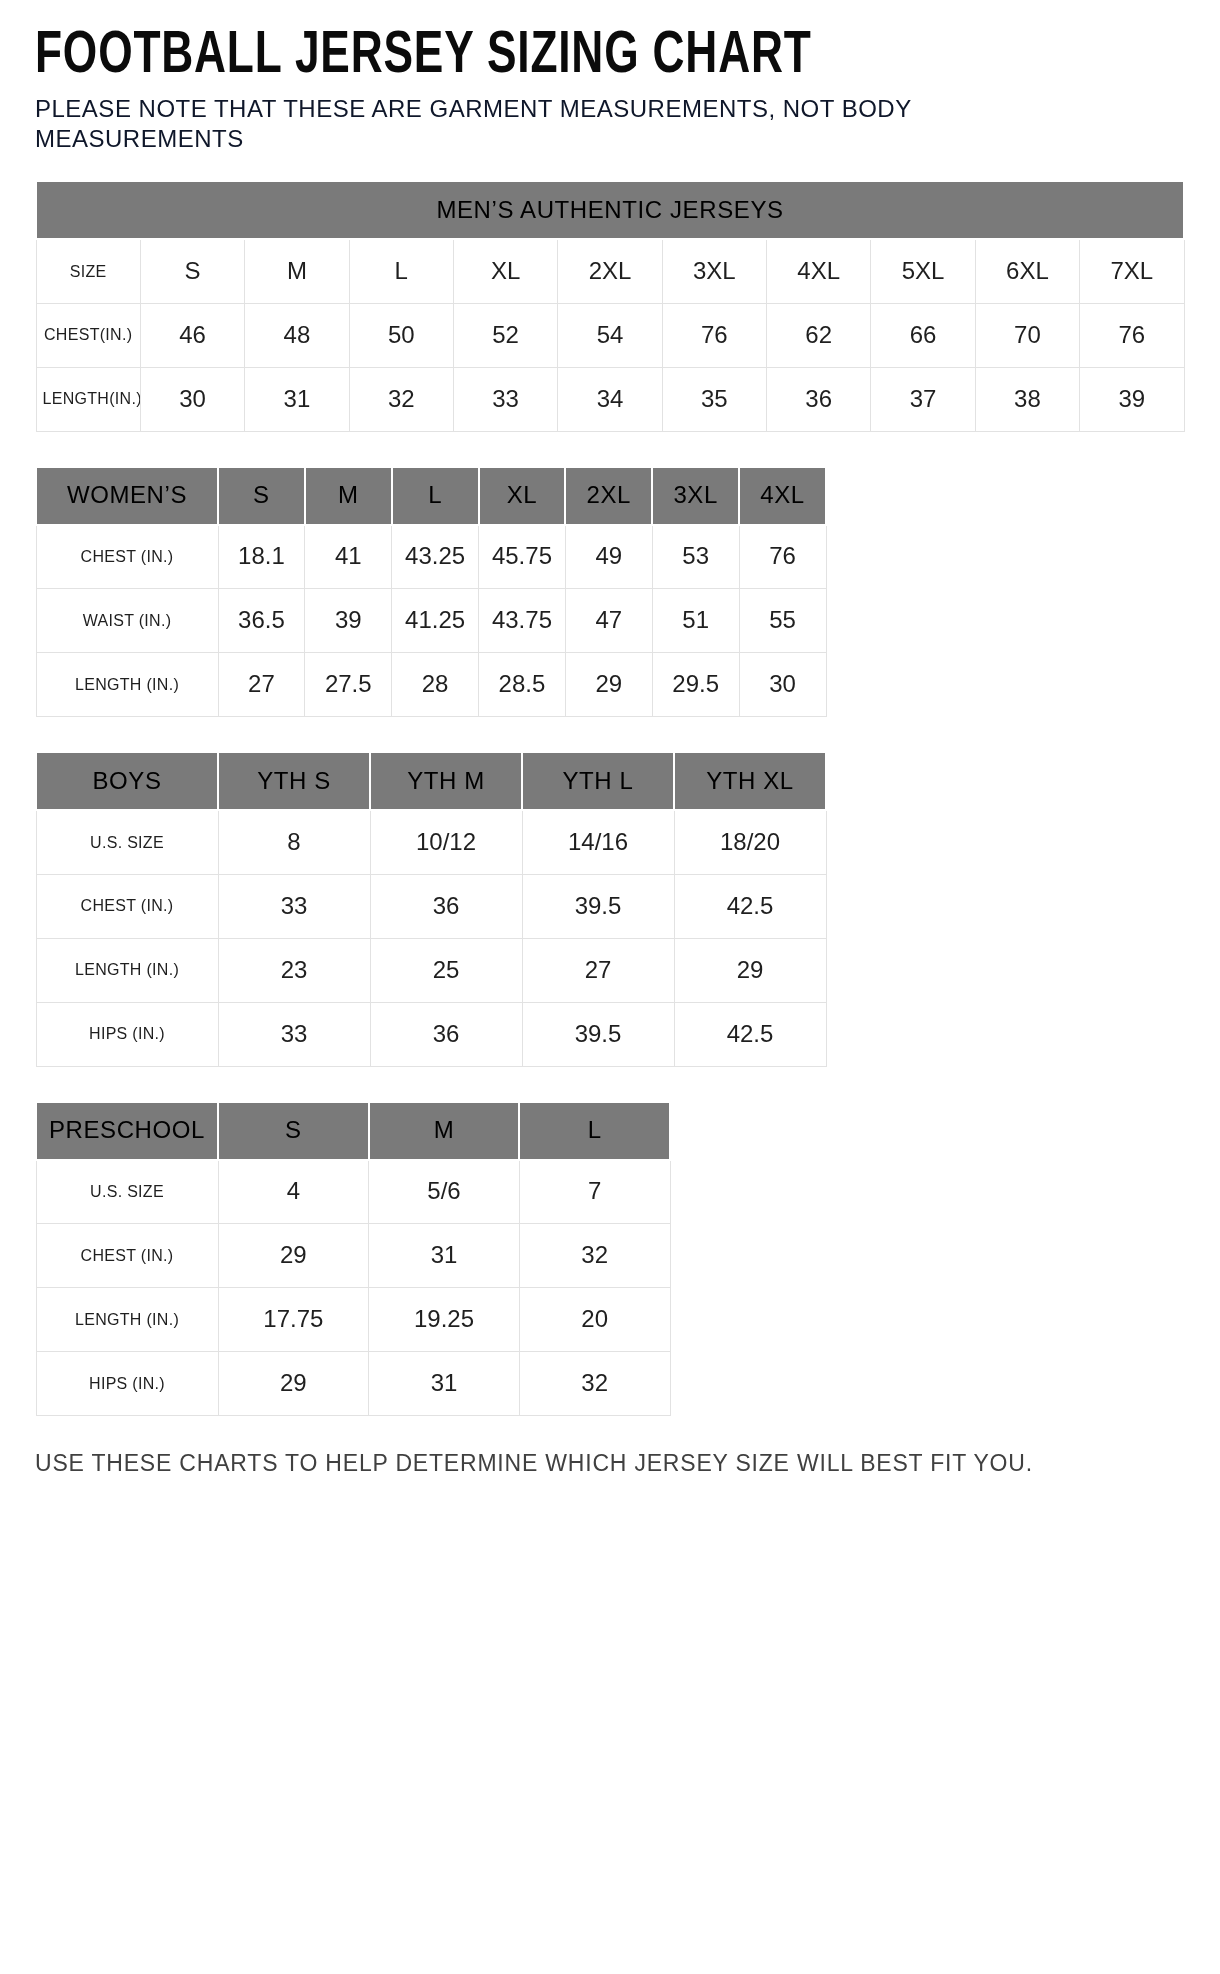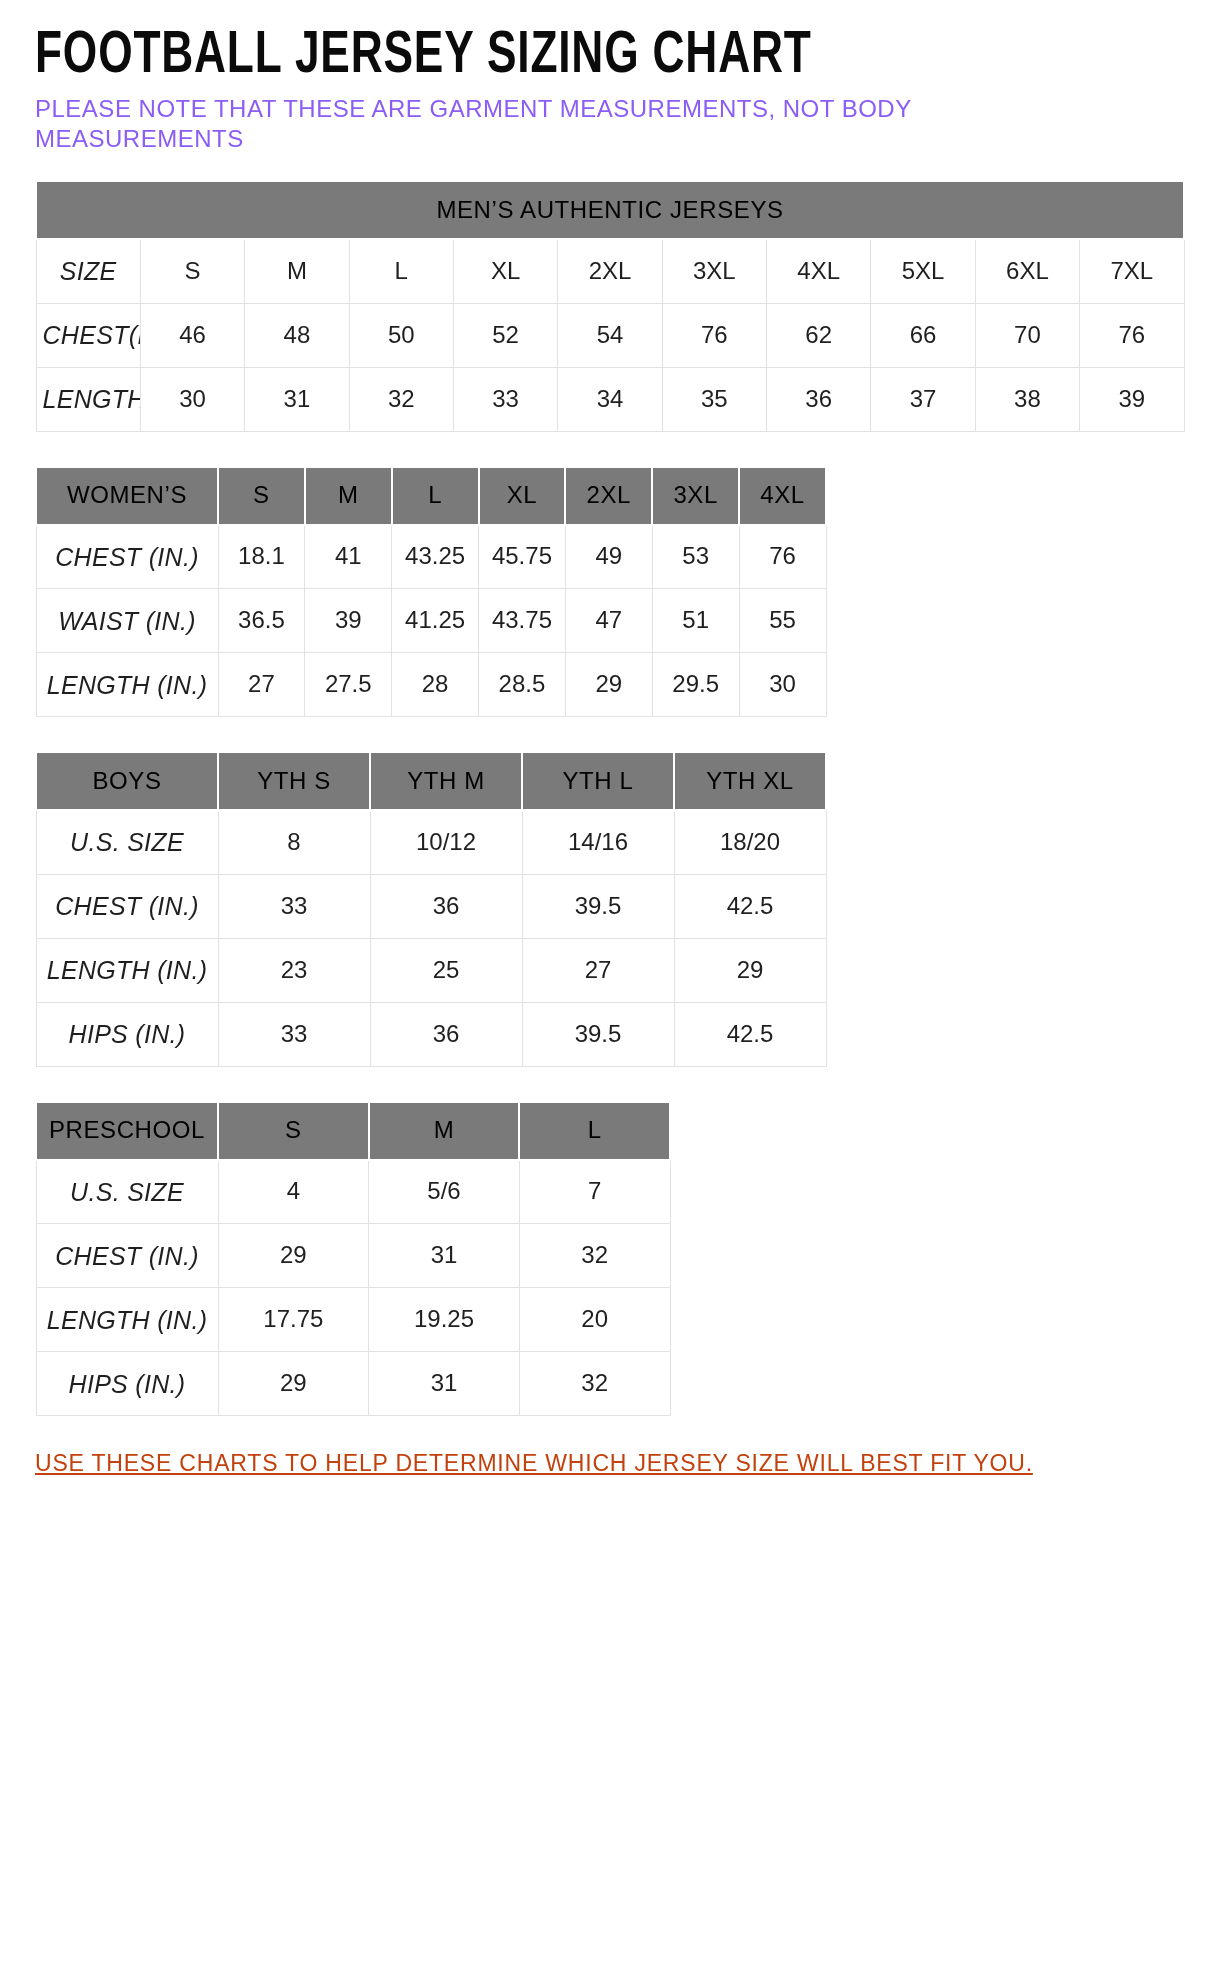--- a/index.html
+++ b/index.html
@@ -16,21 +16,21 @@
     font-weight: 900;
     letter-spacing: 1px;
     color: #0b0b0b;
     display: inline-block;
     transform: scaleX(0.82) scaleY(1.08);
     transform-origin: left top;
     white-space: nowrap;
     margin-bottom: 14px;
   }
   .note {
-    color: #8b5cf6;
+    color: #0f172a;
     font-size: 24px;
     line-height: 1.25;
     max-width: 900px;
     margin-bottom: 26px;
     letter-spacing: 0.5px;
   }
 
   table.tbl {
     border-collapse: collapse;
     table-layout: fixed;
@@ -42,23 +42,22 @@
     text-align: center;
     vertical-align: middle;
     font-size: 24px;
     color: #1f1f1f;
     padding: 4px 6px;
     line-height: 1.2;
     overflow: hidden;
   }
   table.tbl td { height: 64px; }
   table.tbl td:first-child {
-    font-size: 25px;
+    font-size: 16px;
     letter-spacing: 0.3px;
-    font-style: italic;
   }
   table.tbl th {
     background: #7a7a7a;
     color: #000000;
     font-weight: normal;
     border: 2px solid #ffffff;
     letter-spacing: 0.6px;
     height: 58px;
     font-size: 24px;
   }
@@ -74,25 +73,24 @@
   table.womens { width: 792px; }
   table.womens td:first-child, table.womens th:first-child { width: 182px; }
 
   table.boys { width: 792px; }
   table.boys td:first-child, table.boys th:first-child { width: 182px; }
 
   table.preschool { width: 636px; }
   table.preschool td:first-child, table.preschool th:first-child { width: 182px; }
 
   .footer-note {
-    color: #c2410c;
+    color: #404040;
     font-size: 23px;
     letter-spacing: 0.8px;
     white-space: nowrap;
-    text-decoration: underline;
   }
 </style>
 </head>
 <body>
 
 <div class="page">
 
   <div class="page-title">FOOTBALL JERSEY SIZING CHART</div>
 
   <p class="note">PLEASE NOTE THAT THESE ARE GARMENT MEASUREMENTS, NOT BODY MEASUREMENTS</p>

